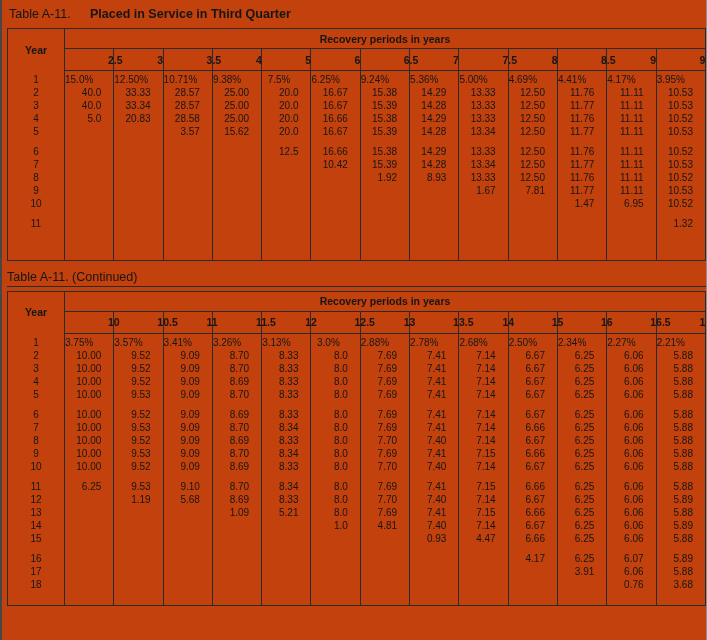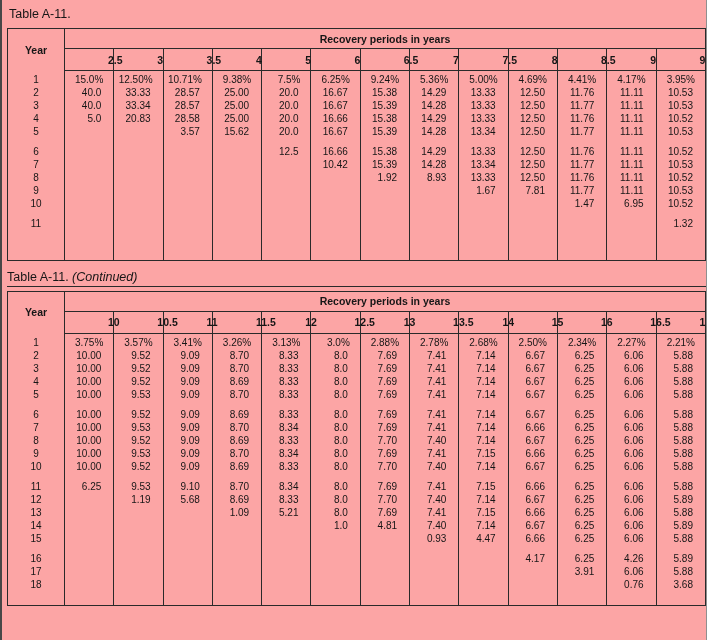--- a/index.html
+++ b/index.html
@@ -1,66 +1,67 @@
 <!DOCTYPE html>
 <html><head>
 <meta charset="utf-8">
 <style>
   * { margin:0; padding:0; box-sizing:border-box; }
   body { background:#e8e8e8; font-family:"Liberation Sans", sans-serif; }
   .page {
-    width:707px; height:640px; background:#fca5a5; color:#161616;
+    width:707px; height:640px; background:#c2410c; color:#161616;
     position:relative; overflow:hidden;
     padding:7px 2px 0 5px;
     border-left:2px solid #474747;
     border-right:1px solid #8f8f8f;
   }
   
   .title1 { display:flex; margin-left:2px; font-size:12.5px; line-height:14px; }
   .title1 .tprefix { width:81px; flex:none; }
   .title1 .tlines div { font-weight:bold; }
   .title2 {
     margin-top:9px; font-size:12.5px; line-height:14px;
     padding-bottom:2px; width:699px;
     border-bottom:1px solid #2a2a2a;
   }
-  .title2 .cont { font-style:italic; }
+  .title2 .cont { }
   
   table.irs-table {
     border-collapse:collapse; table-layout:fixed; width:699px;
     border:1.4px solid #2a2a2a; font-size:10px; color:#161616;
   }
   table[data-table="table1"] { margin-top:7px; }
   table[data-table="table2"] { margin-top:4px; }
   col.col-year { width:57px; }
   th { font-weight:bold; font-size:10.5px; }
   th.year-th { border-right:1px solid #2a2a2a; text-align:center; vertical-align:middle; }
   th.span-th { border-bottom:1px solid #2a2a2a; height:20px; text-align:center; vertical-align:middle; }
   tr.cols-row th {
     border-left:1px solid #2a2a2a; border-bottom:1px solid #2a2a2a;
     height:22px; text-align:center; vertical-align:middle;padding-left:43px;
   }
   tbody td { border-left:1px solid #2a2a2a; height:13px; padding:0; vertical-align:bottom; line-height:12px; }
   tbody tr.first-data td { padding-top:3px; }
   td.ycell { border-left:none; text-align:center; }
   td.num { text-align:right; padding-right:12px; }
-  td.num.pct { padding-right:10px; }
+  td.num.pct { padding-right:20px; }
   tr.spacer td { height:7px; }
   tr.filler td { height:30px; }
   table[data-table="table2"] tr.filler td { height:15px; }
 </style>
 </head>
 <body>
 
 <div class="page">
 
   <section>
     <div class="title1">
       <span class="tprefix">Table A-11.</span>
       <div class="tlines">
+        <div>Placed in Service in Third Quarter</div>
       </div>
     </div>
     <table class="irs-table" data-table="table1">
       <colgroup>
           <col class="col-year">
           <col>
           <col>
           <col>
           <col>
           <col>
@@ -661,21 +662,21 @@
             <td class="num"></td>
             <td class="num"></td>
             <td class="num"></td>
             <td class="num"></td>
             <td class="num"></td>
             <td class="num"></td>
             <td class="num"></td>
             <td class="num"></td>
             <td class="num">4.17</td>
             <td class="num">6.25</td>
-            <td class="num">4.26</td>
+            <td class="num">6.07</td>
             <td class="num">5.89</td>
           </tr>
           <tr class="data">
             <td class="ycell">17</td>
             <td class="num"></td>
             <td class="num"></td>
             <td class="num"></td>
             <td class="num"></td>
             <td class="num"></td>
             <td class="num"></td>

